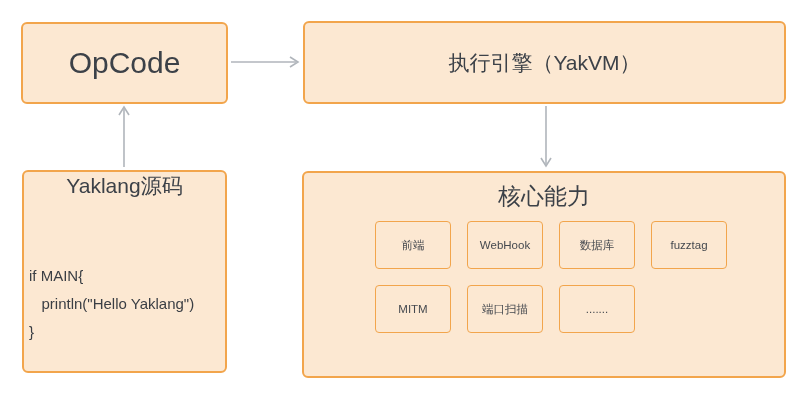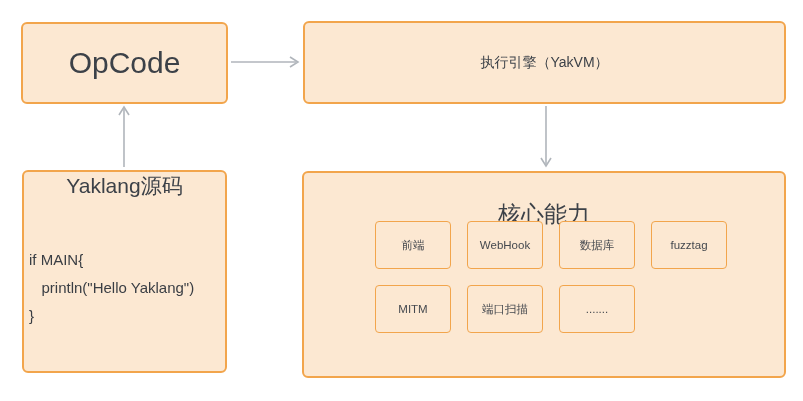--- a/index.html
+++ b/index.html
@@ -25,45 +25,45 @@
     color: #3c4148;
   }
   .node-opcode {
     left: 21px; top: 22px; width: 207px; height: 82px;
     display: flex; align-items: center; justify-content: center;
     font-size: 30px;
   }
   .node-engine {
     left: 303px; top: 21px; width: 483px; height: 83px;
     display: flex; align-items: center; justify-content: center;
-    font-size: 14px;
+    font-size: 21px;
   }
   .node-source {
     left: 22px; top: 170px; width: 205px; height: 203px;
   }
   .node-source .title {
     text-align: center;
     font-size: 21px;
     padding-top: 0;
   }
   .node-source .code {
-    margin-top: 46px;
+    margin-top: 62px;
     padding-left: 5px;
     font-size: 15px;
     line-height: 28px;
     color: #3a3e44;
   }
   .node-source .code div { white-space: pre; }
   .node-core {
     left: 302px; top: 171px; width: 484px; height: 207px;
   }
   .node-core .title {
     text-align: center;
     font-size: 23px;
-    padding-top: 26px;
+    padding-top: 8px;
   }
   .cap-grid {
     position: absolute;
     left: 71px; top: 48px;
     display: grid;
     grid-template-columns: repeat(4, 76px);
     grid-template-rows: 48px 48px;
     column-gap: 22px;
     row-gap: 30px;
     gap: 16px;

